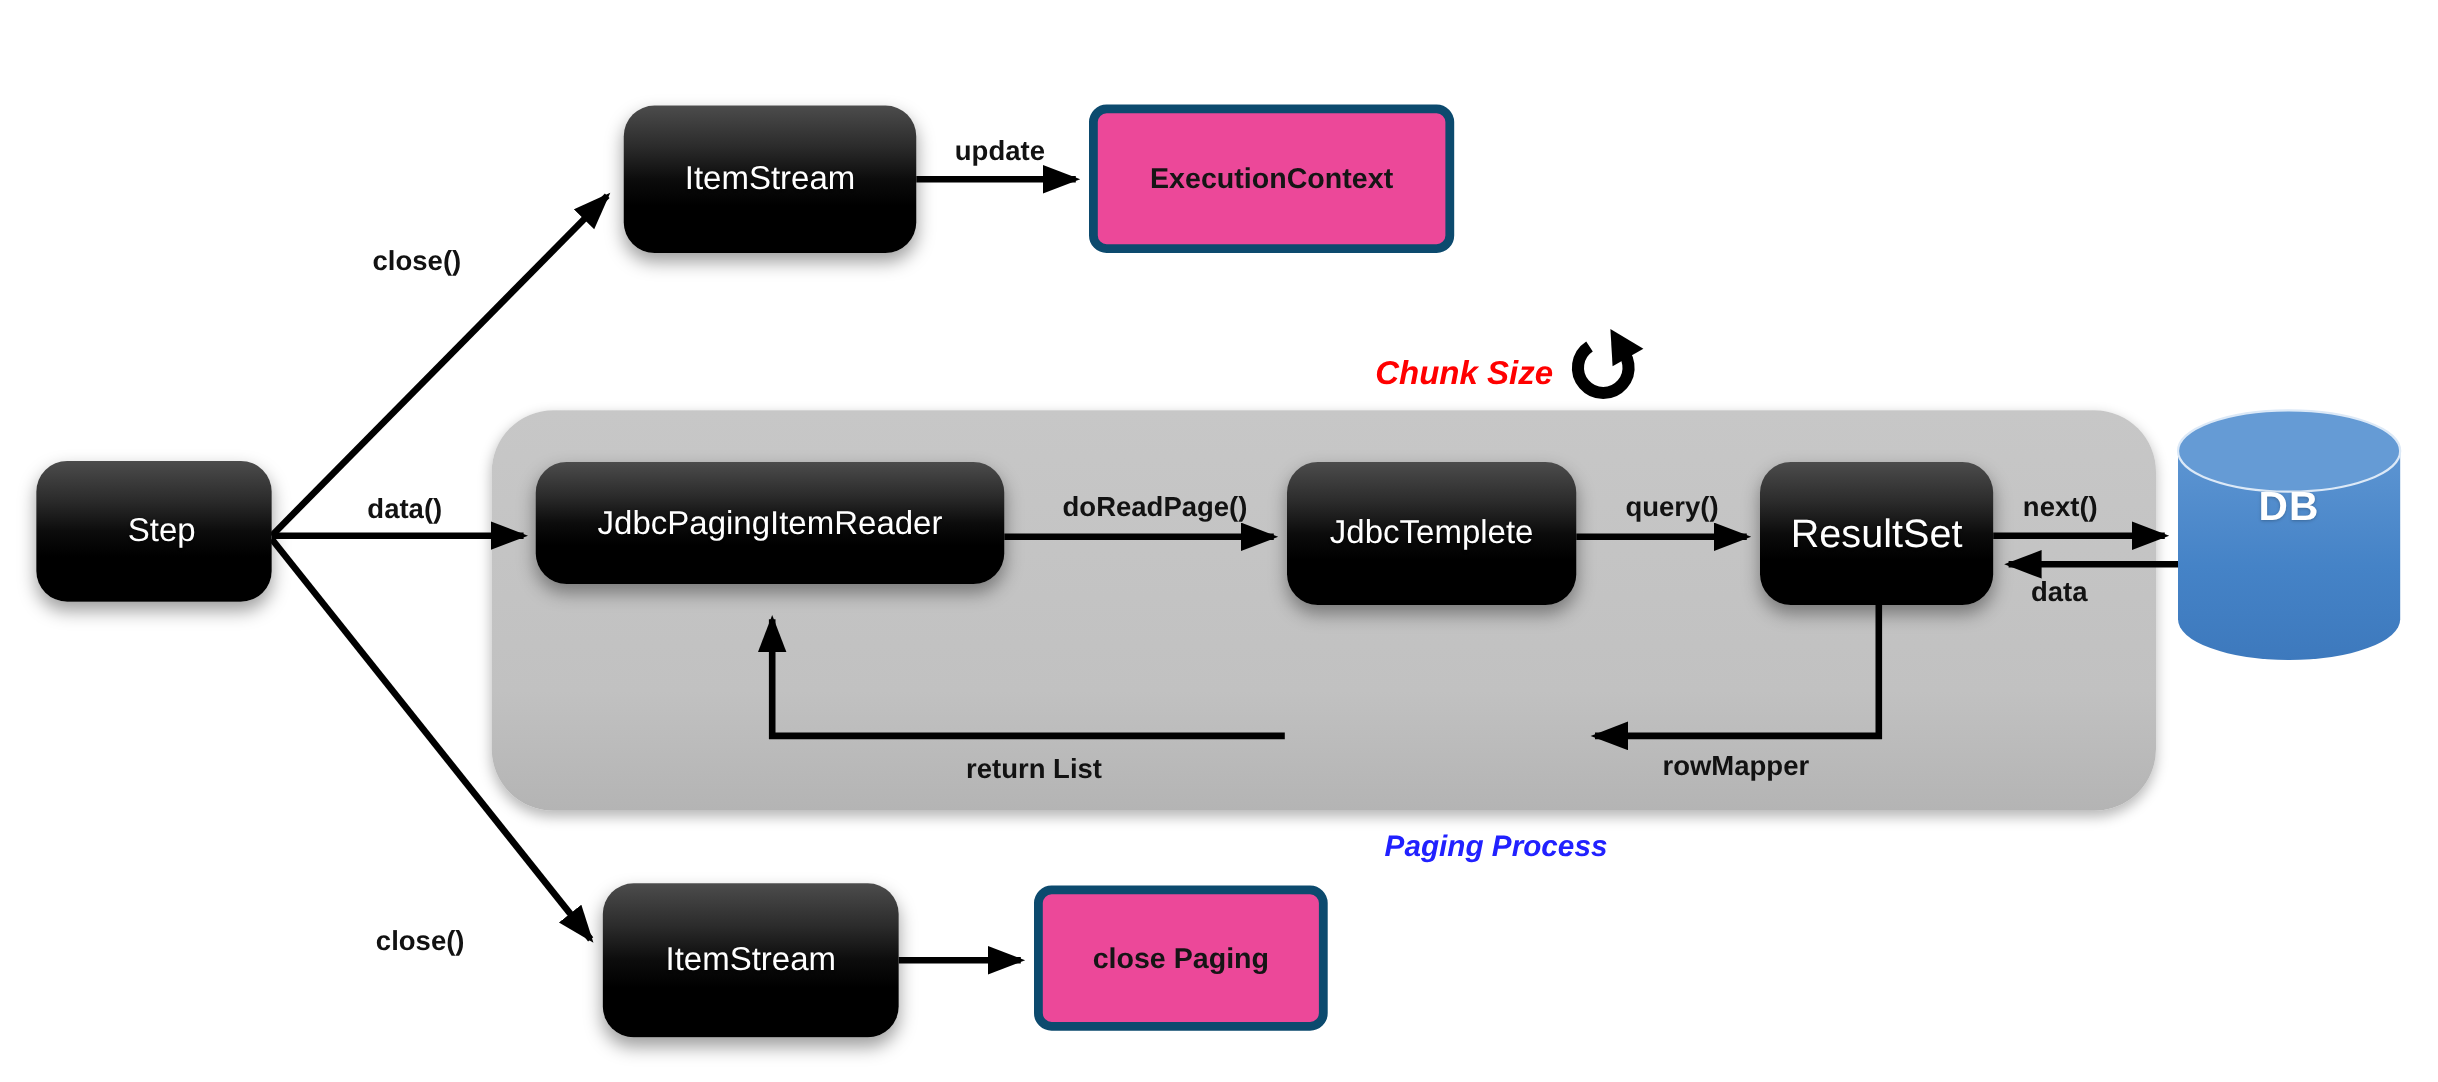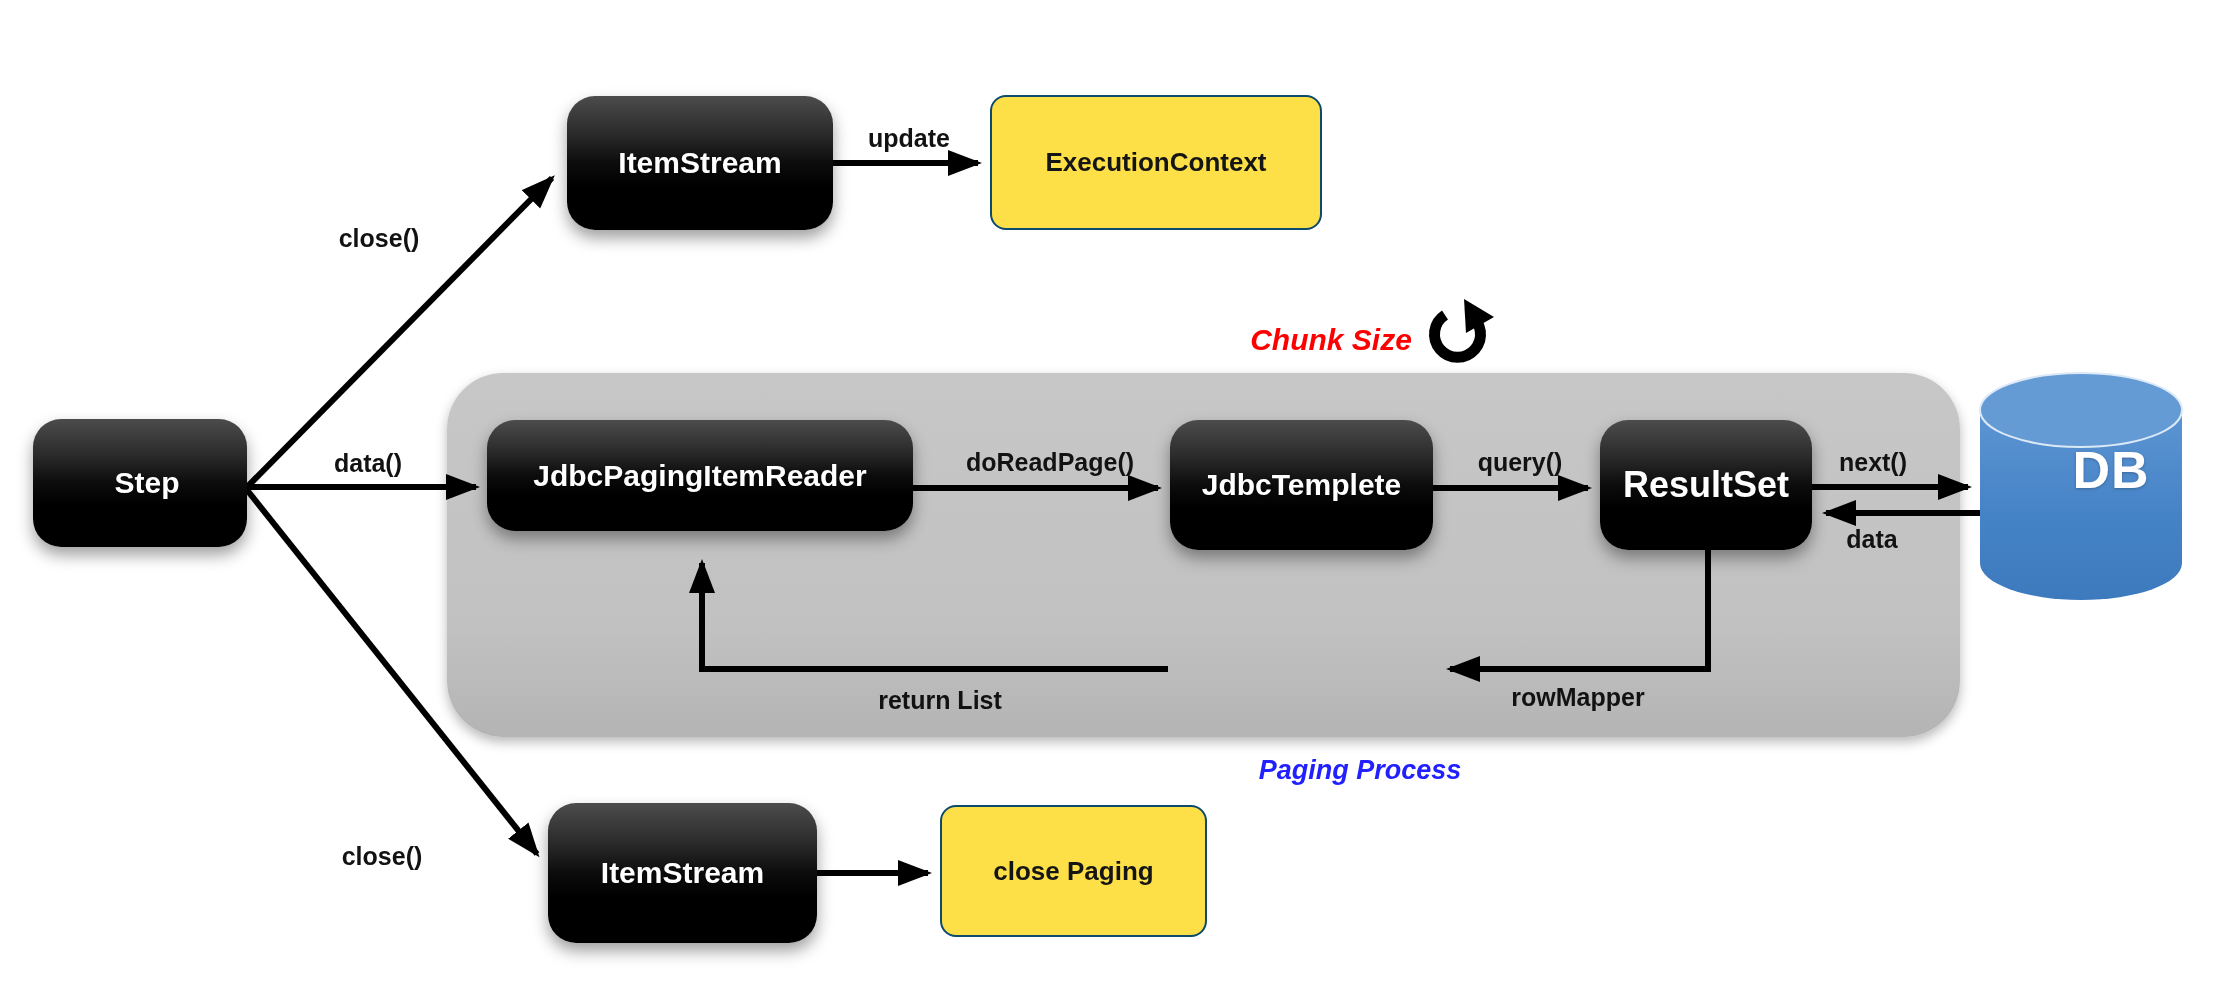--- a/index.html
+++ b/index.html
@@ -7,48 +7,47 @@
     position:relative;width:2216px;height:984px;background:#ffffff;overflow:hidden;
     font-family:"Liberation Sans","DejaVu Sans",sans-serif;
   }
   .arrow-layer{position:absolute;left:0;top:0;width:2216px;height:984px;pointer-events:none;}
   .node{
     position:absolute;display:flex;align-items:center;justify-content:center;
     box-sizing:border-box;text-align:center;
   }
   .black-node{
     background:linear-gradient(180deg,#4c4c4c 0%,#2b2b2b 28%,#0c0c0c 50%,#000 68%,#000 100%);
-    border-radius:28px;color:#fff;font-weight:bold;
+    border-radius:28px;color:#fff;font-weight:normal;
     box-shadow:0 8px 16px rgba(0,0,0,0.38);
     text-shadow:0 1px 2px rgba(0,0,0,0.6);
   }
   .white-node{
-    background:#fde047;border:2px solid #0c4a6e;border-radius:16px;
+    background:#ec4899;border:8px solid #0c4a6e;border-radius:16px;
     color:#151515;font-weight:bold;
   }
   .gray-container{
     position:absolute;left:447px;top:373px;width:1513px;height:364px;
     background:linear-gradient(180deg,#c7c7c7 0%,#c1c1c1 70%,#b4b4b4 100%);
     border-radius:56px;box-shadow:0 5px 12px rgba(0,0,0,0.28);
   }
   .edge-label{
     position:absolute;transform:translate(-50%,-50%);
     font-weight:bold;color:#121212;font-size:25px;white-space:nowrap;
   }
   .annotation{
     position:absolute;transform:translate(-50%,-50%);
     font-weight:bold;font-style:italic;white-space:nowrap;
   }
   .chunk-size{font-size:30px;}
   .paging-process{font-size:27px;}
   .db-label{
     position:absolute;left:1980px;top:440px;width:202px;text-align:center;
-    color:#fff;font-weight:bold;font-size:52px;letter-spacing:1px;
+    color:#fff;font-weight:bold;font-size:37px;letter-spacing:1px;
     text-shadow:0 1px 3px rgba(0,0,0,0.25);
-    padding-left:30px;
   }
   .fs30{font-size:30px;} .fs28{font-size:36px;} .fs26{font-size:26px;}
 </style>
 </head>
 <body>
 
 <div class="canvas">
 
   <div class="gray-container"></div>
 

